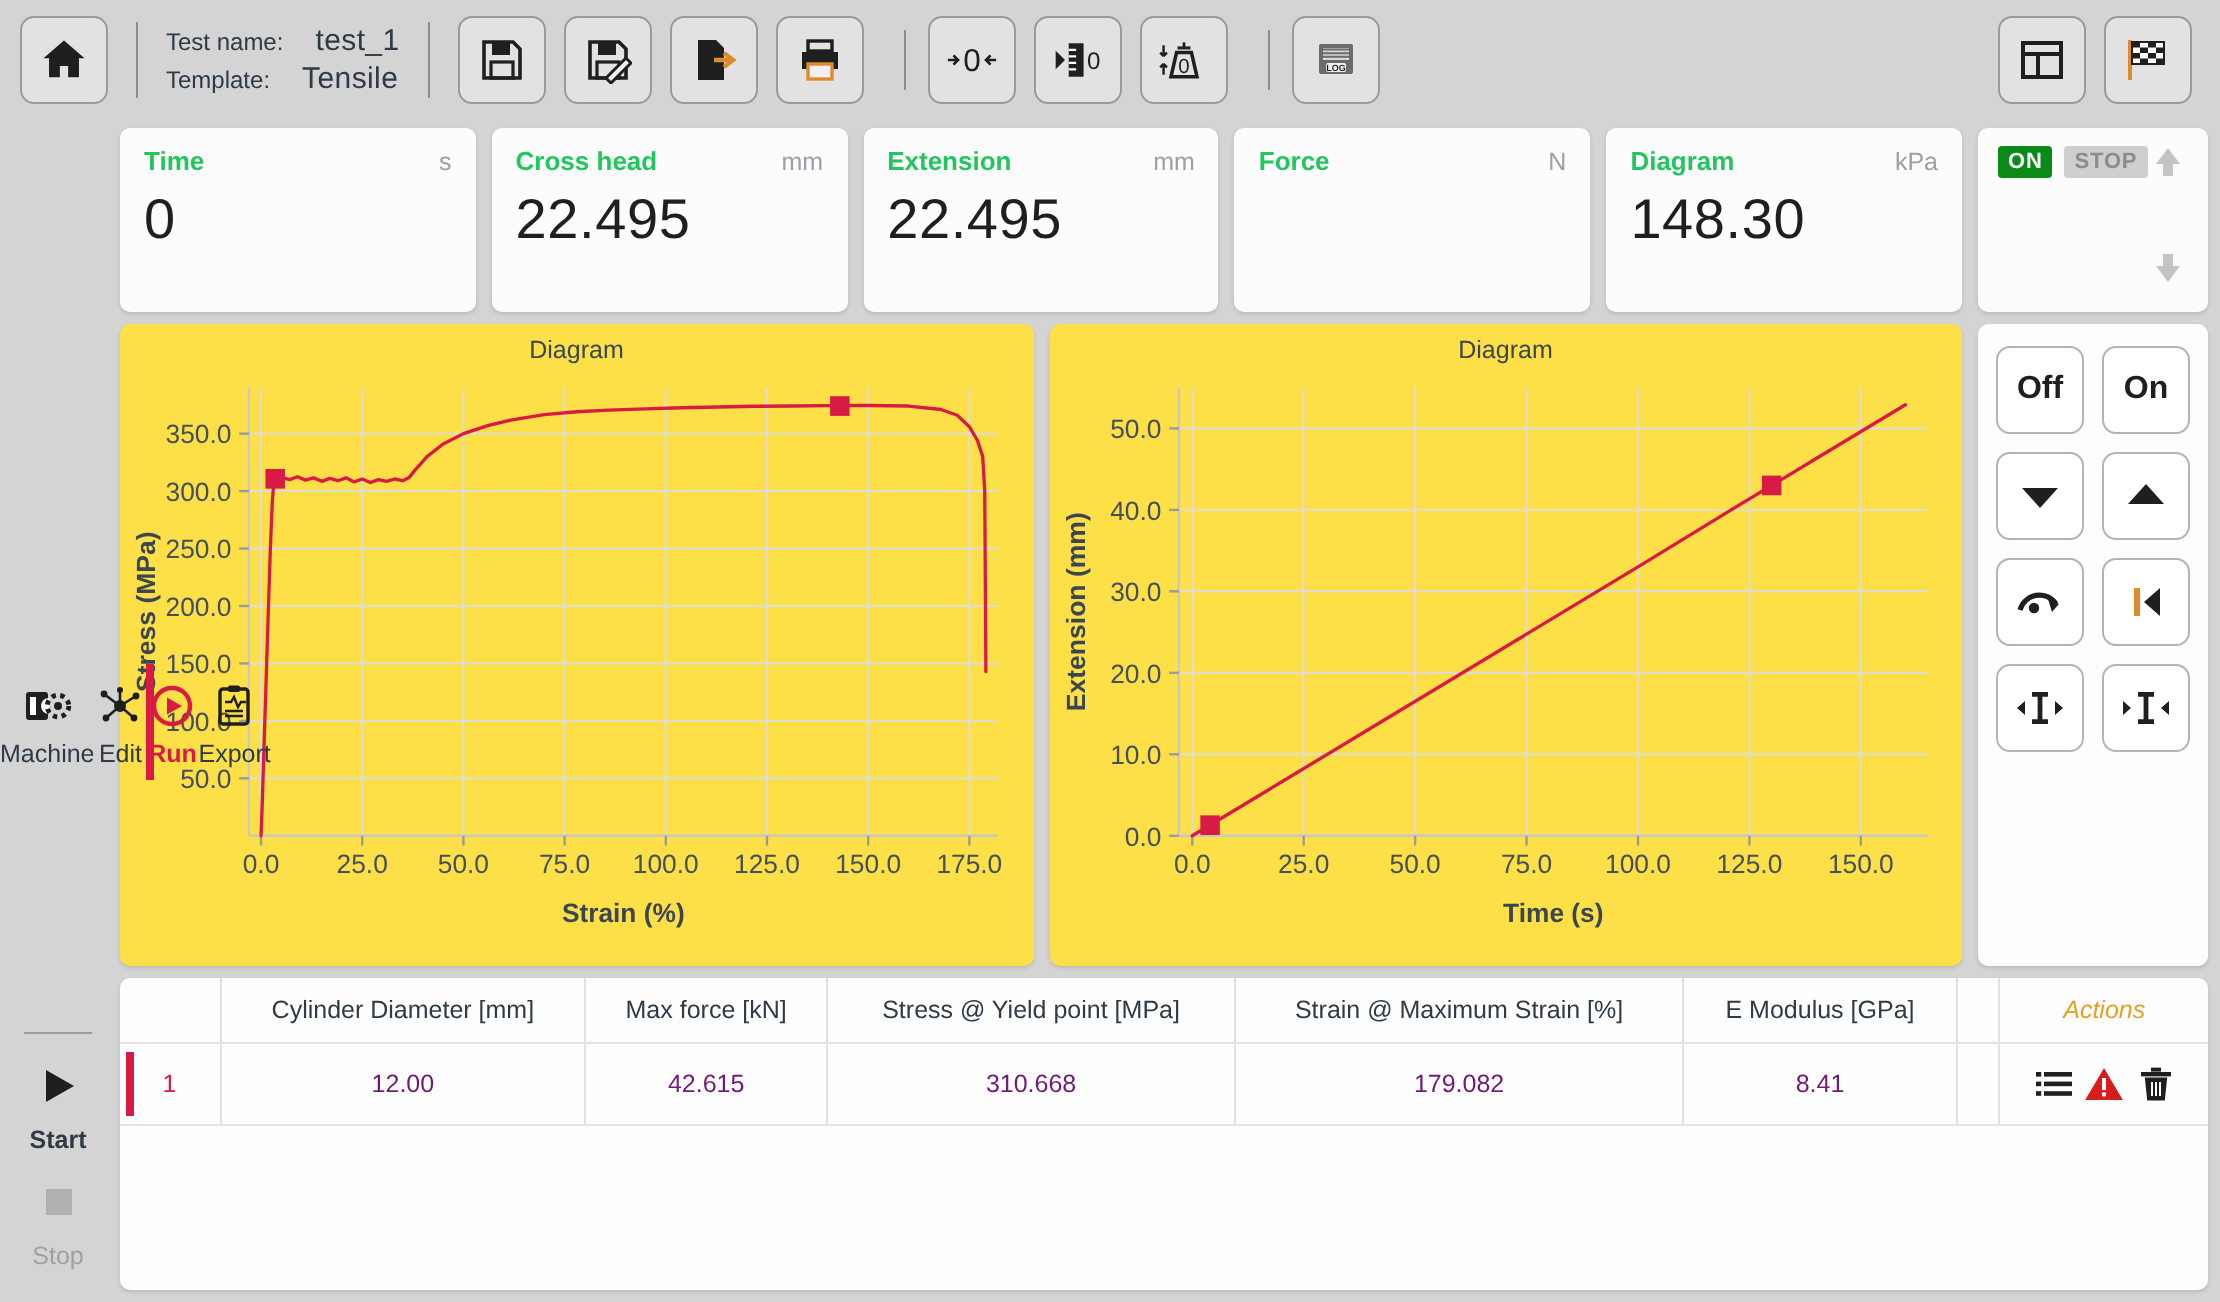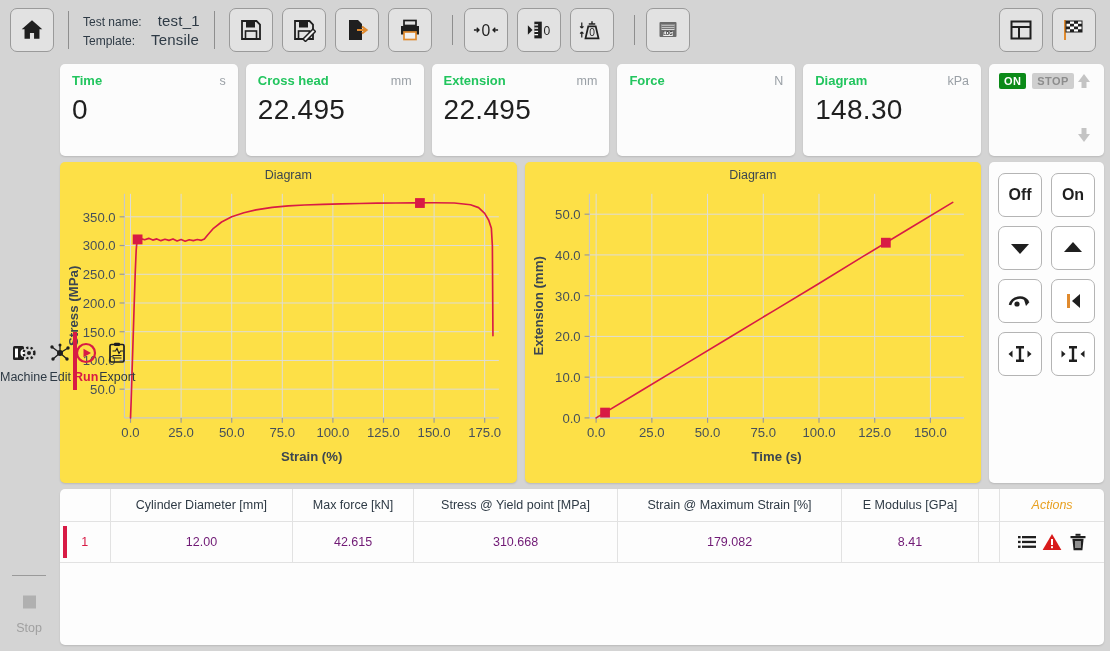--- a/index.html
+++ b/index.html
@@ -310,20 +310,28 @@
           <rect x="10" y="1.8" width="6" height="3.2" rx="1" fill="#1f1f1f"></rect>
           <path d="M8.5 10 h3 l1.5 -2.5 l2 5 l1.5 -2.5 h2.5" fill="none" stroke="#1f1f1f" stroke-width="1.2"></path>
           <path d="M8.5 14.5 h9 M8.5 17 h9" stroke="#1f1f1f" stroke-width="1.2"></path>
         </svg>
       </span>
       <span class="tx">Export</span>
     </div>
 
     <div class="sb-bottom">
       <div class="sb-divider"></div>
+      <div class="run-btn">
+        <span>
+          <svg width="26" height="24" viewBox="0 0 26 24">
+              <path d="M7 4 L21 12 L7 20 Z" fill="#1f1f1f"></path>
+            </svg>
+        </span>
+        <span class="tx">Start</span>
+      </div>
       <div class="run-btn disabled">
         <span>
           <svg width="26" height="24" viewBox="0 0 26 24">
               <rect x="7" y="5.5" width="13" height="13" fill="#b0b0b0"></rect>
             </svg>
         </span>
         <span class="tx">Stop</span>
       </div>
     </div>
   </div>

